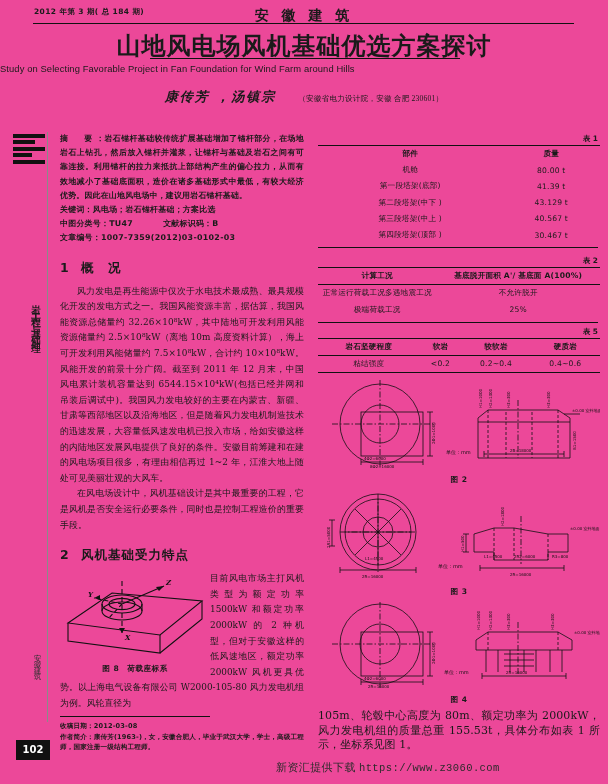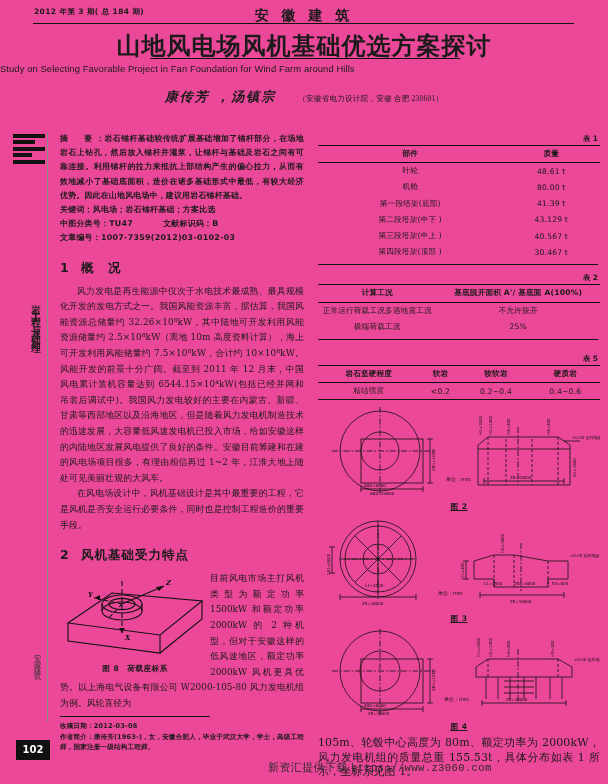--- a/index.html
+++ b/index.html
@@ -69,27 +69,27 @@
   
   .rcol{position:absolute;left:318px;top:130px;width:282px;}
   .tbl-no{text-align:right;font-size:7.4px;font-weight:bold;margin:4px 2px 1px 0;}
   table.t{width:100%;border-collapse:collapse;font-size:7.6px;}
   table.t td{padding:3.1px 0;text-align:center;letter-spacing:.2px;}
   .rt{border-top:1.3px solid #111;}
   .rtt{border-top:.8px solid #111;}
   .rb{border-bottom:1.3px solid #111;}
   .hdr td{font-weight:bold;}
 
-  .figblock{margin-top:5px;text-decoration:underline;}
+  .figblock{margin-top:5px;}
   .figcap{text-align:center;font-size:7.6px;font-weight:bold;letter-spacing:.5px;margin-top:1px;}
   .rtail{font-size:11px;line-height:14.6px;text-align:justify;font-family:"DejaVu Serif",serif;
          letter-spacing:.1px;margin-top:4px;}
 
   
-  .wm{position:absolute;left:268px;top:760px;font-size:11px;color:#2b2b2b;letter-spacing:.4px;
+  .wm{position:absolute;left:276px;top:760px;font-size:11px;color:#2b2b2b;letter-spacing:.4px;
       font-family:"Liberation Serif",serif;}
   .wm .mono{font-family:"Liberation Mono",monospace;font-size:10.5px;}
 </style>
 </head>
 <body>
 
 <div class="page">
 
   <div class="runhead">
     <div class="issue">2012 年第 3 期( 总 184 期)</div>
@@ -194,24 +194,20 @@
 
   <div class="rcol">
 
     <div class="tbl-no">表 1</div>
     <table class="t">
       <tbody>
           <tr class="hdr rt">
         <td class="rtt">部件</td>
         <td class="rtt">质量</td>
       </tr>
-      <tr style="border-top:1px solid #111">
-        <td>叶轮</td>
-        <td>48.61 t</td>
-      </tr>
       <tr>
         <td>机舱</td>
         <td>80.00 t</td>
       </tr>
       <tr>
         <td>第一段塔架(底部)</td>
         <td>41.39 t</td>
       </tr>
       <tr>
         <td>第二段塔架(中下 )</td>
@@ -239,21 +235,21 @@
         <td>正常运行荷载工况多遇地震工况</td>
         <td>不允许脱开</td>
       </tr>
       <tr>
         <td>极端荷载工况</td>
         <td>25%</td>
       </tr>
     </tbody>
       </table>
 
-    <div class="tbl-no" style="border-top:1.3px solid #111;padding-top:14px;">表 5</div>
+    <div class="tbl-no" style="border-top:1.3px solid #111;padding-top:4px;">表 5</div>
     <table class="t">
       <tbody>
           <tr class="hdr rt">
         <td class="rtt">岩石坚硬程度</td>
         <td class="rtt">软岩</td>
         <td class="rtt">较软岩</td>
         <td class="rtt">硬质岩</td>
       </tr>
       <tr class="rb" style="border-top:1px solid #111">
         <td>粘结强度</td>

